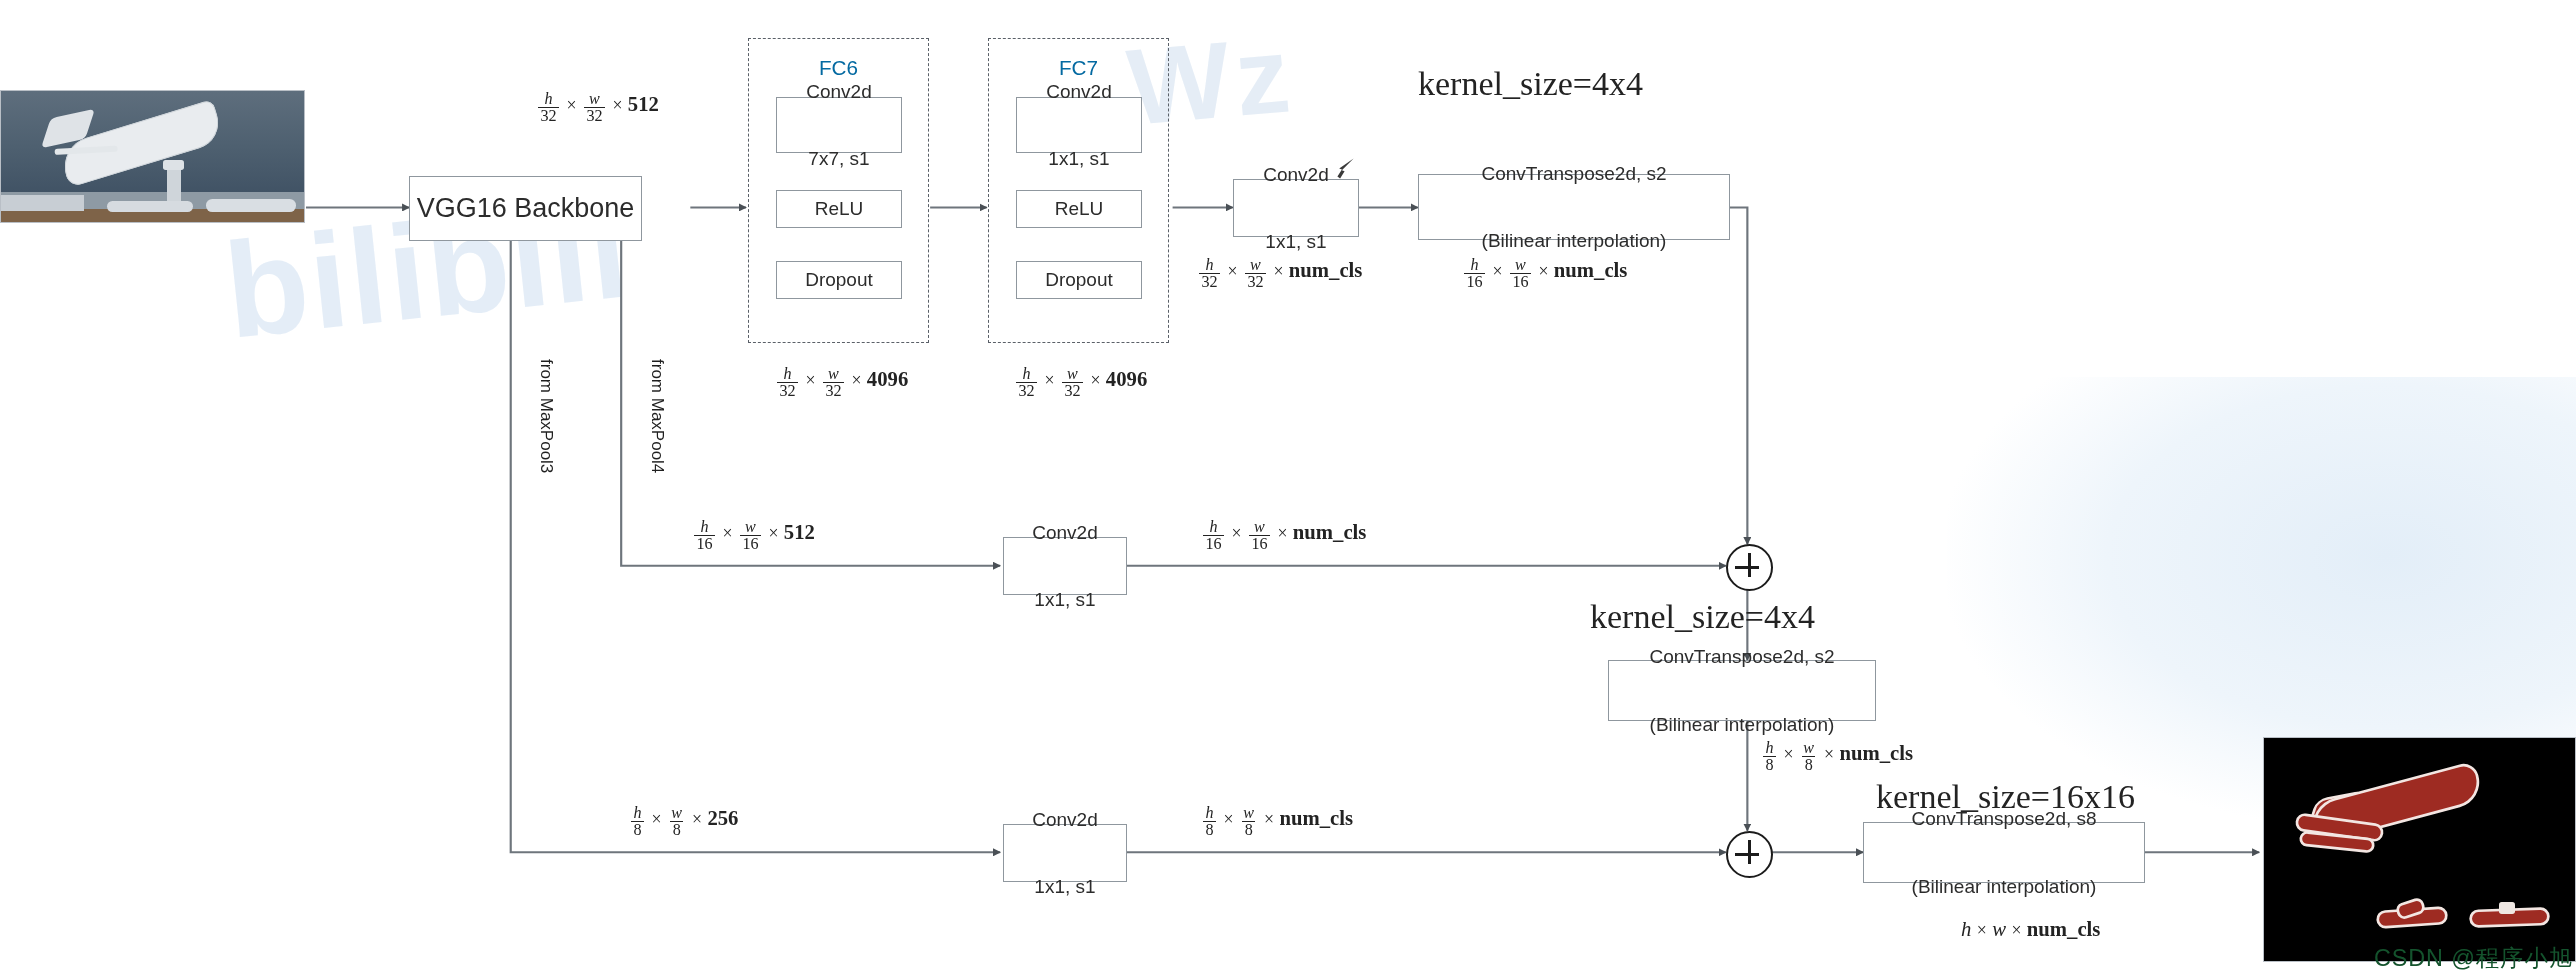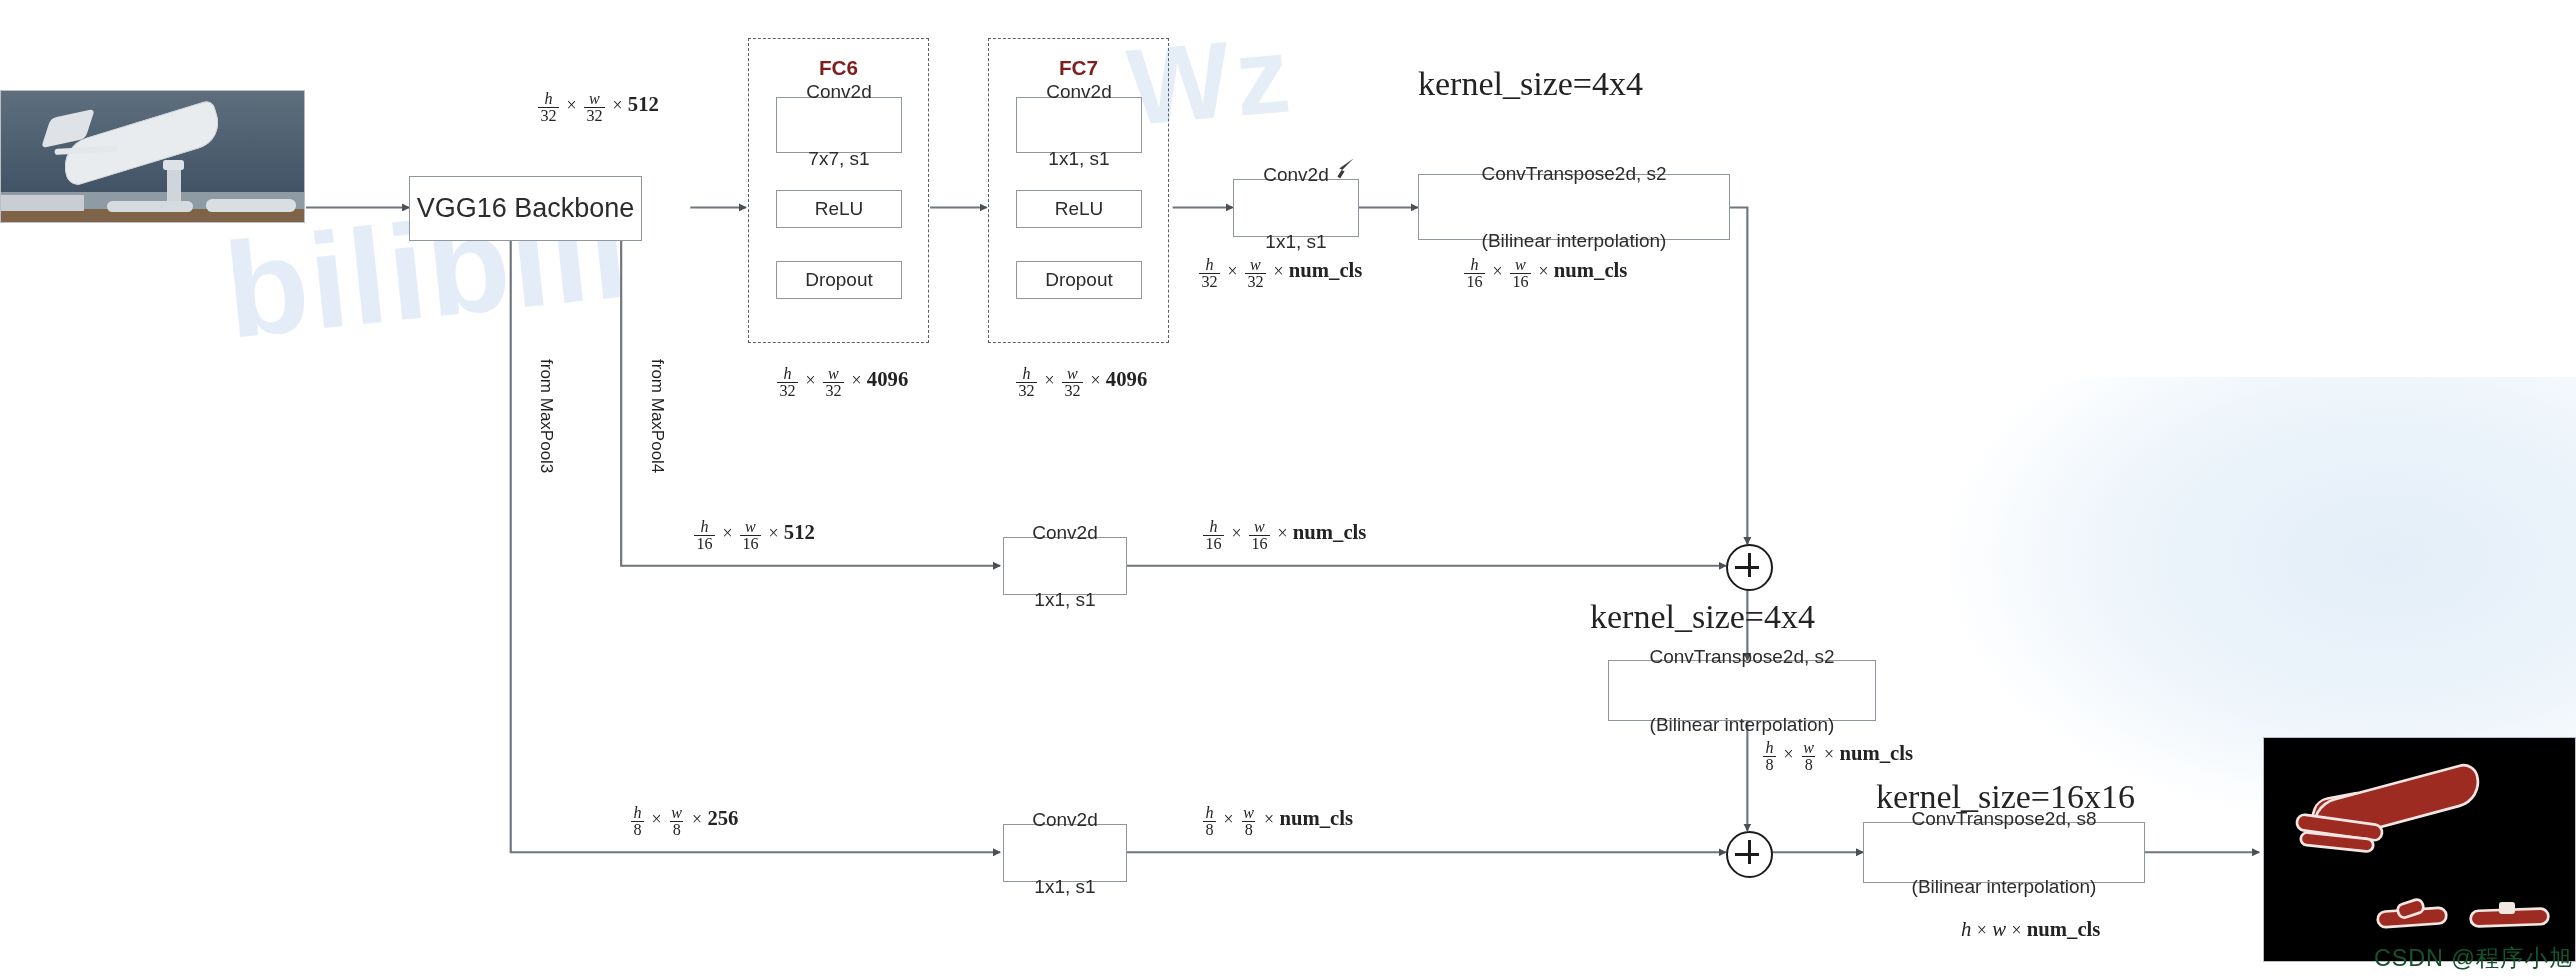--- a/index.html
+++ b/index.html
@@ -61,21 +61,21 @@
   #output-photo .sm2b{left:235px;top:164px;width:16px;height:11.7px;background:#efe7e2;box-shadow:none;border-radius:2.7px;}
 
   
   .box{position:absolute;box-sizing:border-box;background:#fff;border:0.9px solid #8f979e;
        display:flex;align-items:center;justify-content:center;text-align:center;
        font-size:19px;line-height:1.22;color:#2c2c2c;}
   .box.two-line{flex-direction:column;gap:44px;}
   .box.big{font-size:27px;}
 
   .dashbox{position:absolute;box-sizing:border-box;border:1.8px dashed #5a6068;background:transparent;}
-  .dashtitle{position:absolute;font-weight:bold;font-size:20.7px;color:#7f1d1d;text-align:center;}
+  .dashtitle{position:absolute;font-weight:normal;font-size:20.7px;color:#0369a1;text-align:center;}
 
   
   .sum{position:absolute;width:43px;height:43px;border:2.2px solid #1b1b1b;border-radius:50%;background:#fff;}
   .sum:before,.sum:after{content:"";position:absolute;background:#1b1b1b;}
   .sum:before{left:50%;top:7.2px;width:2.2px;height:24px;margin-left:-1.1px;}
   .sum:after{top:50%;left:7.2px;height:2.2px;width:24px;margin-top:-1.1px;}
 
   
   .lbl{position:absolute;font-family:"Liberation Serif", serif;color:#232323;white-space:nowrap;}
   .lbl.dim{font-size:20.7px;}

